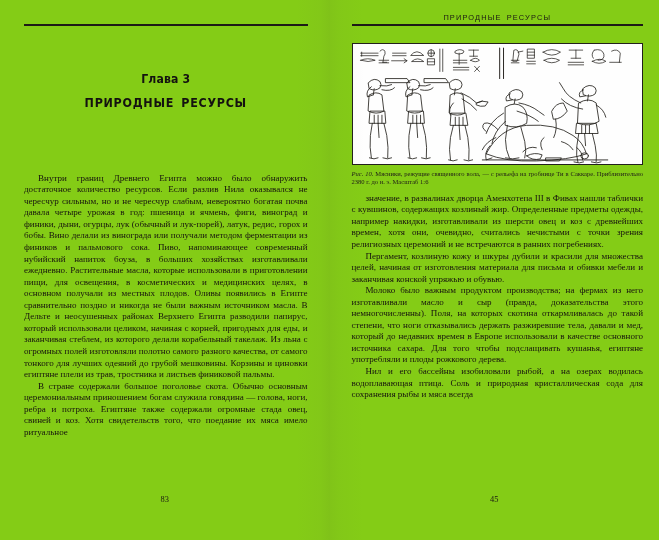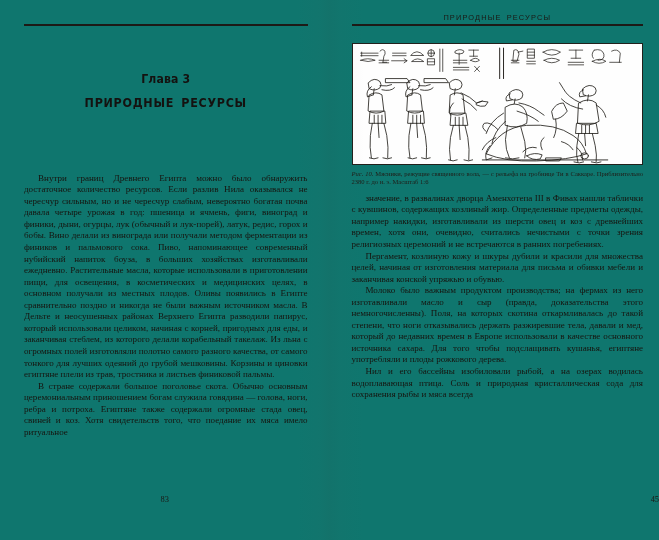--- a/index.html
+++ b/index.html
@@ -22,21 +22,21 @@
     position: absolute;
     inset: 0;
     display: flex;
     background: #fdfdfc;
   }
   .page {
     position: relative;
     width: 50%;
     height: 100%;
     box-sizing: border-box;
-    background: #0f766e;
+    background: #84cc16;
   }
   .page-left  { padding: 0 22px 0 24px; }
   .page-right { padding: 0 16px 0 22px; }
 
   
   .page-left::after,
   .page-right::after {
     content: "";
     position: absolute;
     top: 0; bottom: 0;
@@ -147,21 +147,21 @@
   .folio {
     position: absolute;
     bottom: 30px;
     left: 0;
     right: 0;
     text-align: center;
     font-size: 8.4px;
     color: #1b1814;
   }
   .page-left .folio  { bottom: 36px; }
-  .page-right .folio { bottom: 36px; text-align: right; }
+  .page-right .folio { bottom: 36px; }
 </style>
 </head>
 <body>
 
 <div class="spread">
 
   <div class="page page-left">
 
     <div class="head-zone">
       <div class="running-head"></div>

